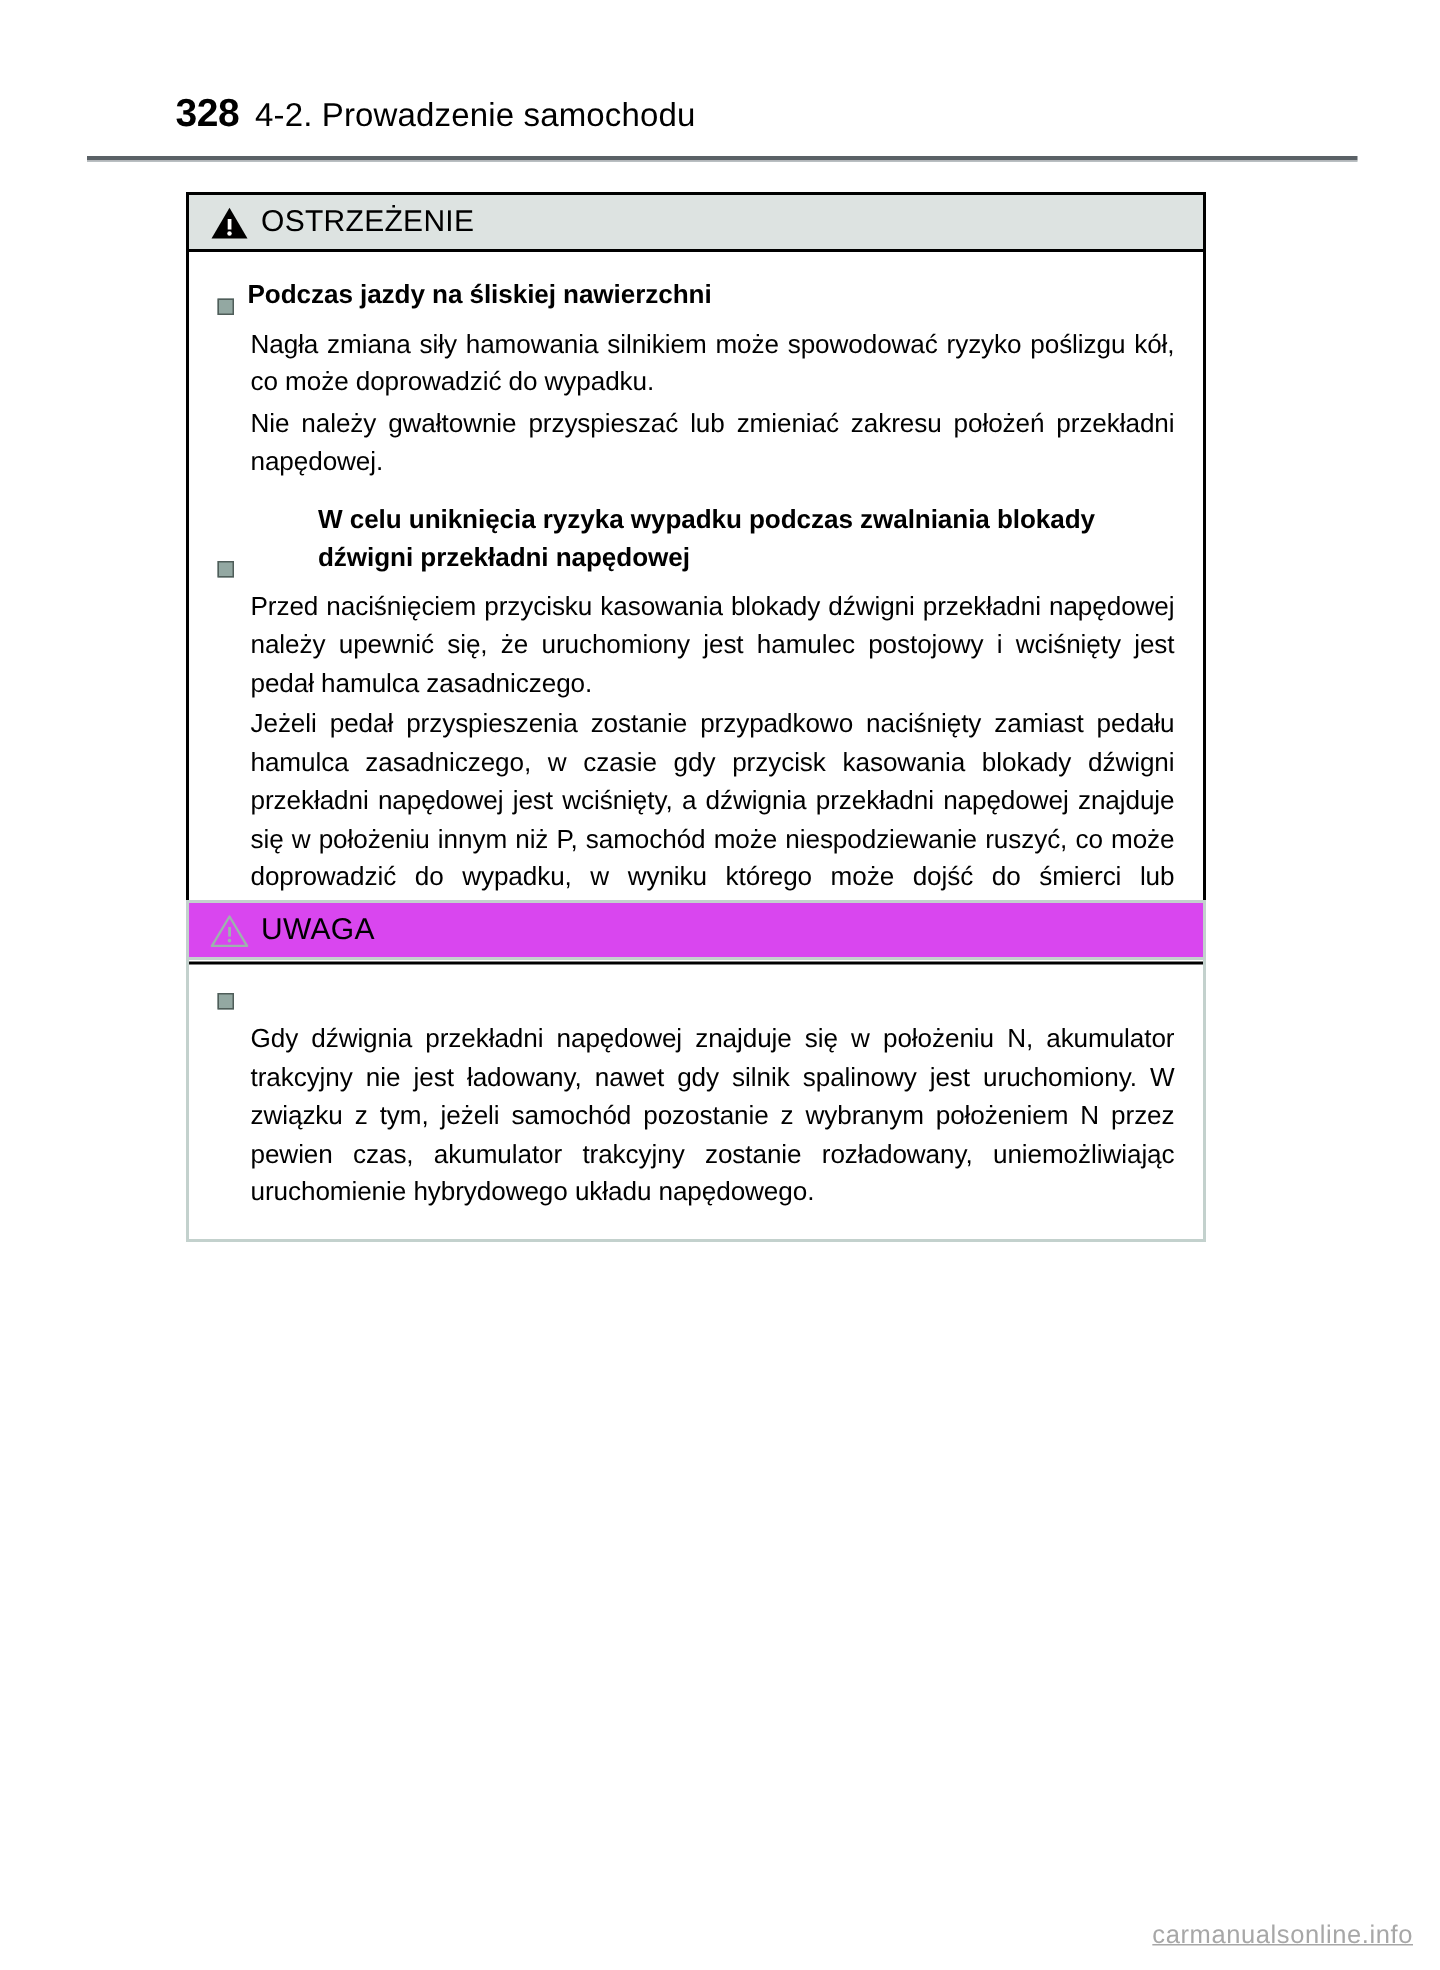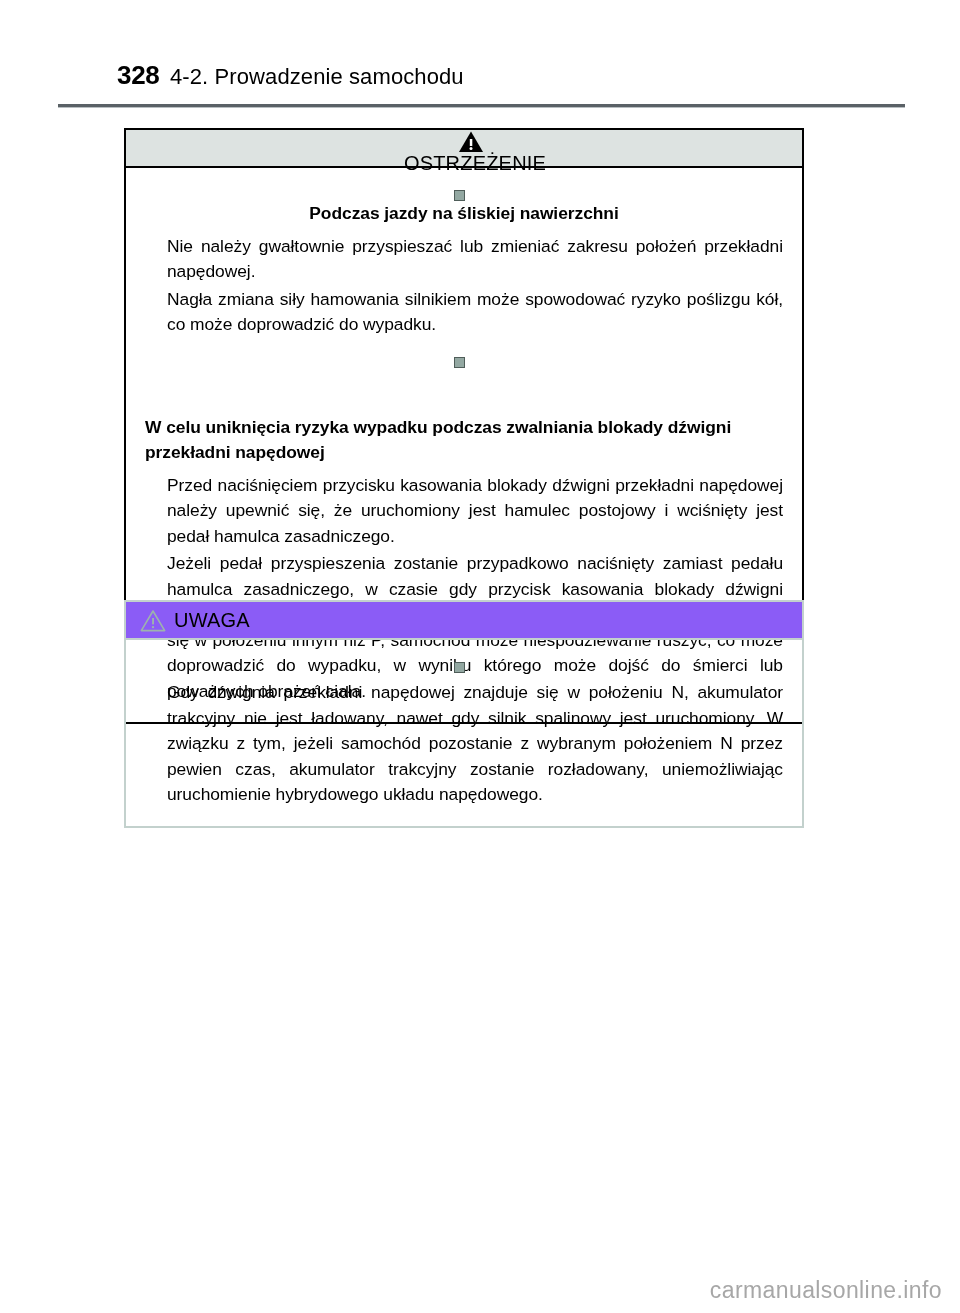--- a/index.html
+++ b/index.html
@@ -80,24 +80,23 @@
   .box-head {
     box-sizing: border-box;
     display: flex;
     align-items: center;
     height: 38px;
     padding-left: 14px;
   }
   .box-warning .box-head {
     background: #dde3e1;
     border-bottom: 2px solid #000000;
-    flex-direction: column;
   }
   .box-caution .box-head {
-    background: #8b5cf6;
+    background: #d946ef;
     border-bottom: 2px solid #c3d1cd;
   }
   .box-head-label {
     font-size: 20px;
     line-height: 20px;
     letter-spacing: 0.2px;
     margin-left: 8px;
   }
 
   .tri-icon {
@@ -107,23 +106,22 @@
     flex: 0 0 auto;
   }
 
   .box-body {
     padding: 12px 19px 16px 19px;
   }
 
   
   .sub-head {
     display: flex;
-    align-items: center;
+    align-items: flex-end;
     margin: 4px 0 7px 0;
-    flex-direction: column;
   }
   .sq-bullet {
     flex: 0 0 auto;
     width: 11px;
     height: 11px;
     margin-top: 6px;
     margin-right: 9px;
     background: #93a8a2;
     border: 1px solid #4f5d59;
     box-sizing: border-box;
@@ -148,24 +146,25 @@
   .gap-before {
     margin-top: 13px;
     gap: 47px;
   }
 
   
   .footer-watermark {
     position: absolute;
     right: 18px;
     bottom: 9px;
-    font-size: 23px;
+    font-size: 17px;
     color: #a7a7a7;
     letter-spacing: 0.4px;
     line-height: 28px;
+    text-decoration: underline;
   }
 </style>
 </head>
 <body>
 
 <div class="page-header">
   <div class="page-number">328</div>
   <div class="header-title">4-2. Prowadzenie samochodu</div>
 </div>
 <div class="header-rule"></div>
@@ -179,22 +178,22 @@
       <circle cx="13" cy="18.6" r="1.5" fill="#ffffff"></circle>
     </svg>
     <div class="box-head-label">OSTRZEŻENIE</div>
   </div>
   <div class="box-body">
 
     <div class="sub-head">
       <span class="sq-bullet"></span>
       <span class="sub-head-text">Podczas jazdy na śliskiej nawierzchni</span>
     </div>
+    <p class="para">Nagła zmiana siły hamowania silnikiem może spowodować ryzyko poślizgu kół, co może doprowadzić do wypadku.</p>
     <p class="para">Nie należy gwałtownie przyspieszać lub zmieniać zakresu położeń przekładni napędowej.</p>
-    <p class="para">Nagła zmiana siły hamowania silnikiem może spowodować ryzyko poślizgu kół, co może doprowadzić do wypadku.</p>
 
     <div class="sub-head gap-before">
       <span class="sq-bullet"></span>
       <span class="sub-head-text">W celu uniknięcia ryzyka wypadku podczas zwalniania blokady dźwigni przekładni napędowej</span>
     </div>
     <p class="para">Przed naciśnięciem przycisku kasowania blokady dźwigni przekładni napędowej należy upewnić się, że uruchomiony jest hamulec postojowy i wciśnięty jest pedał hamulca zasadniczego.</p>
     <p class="para gap-before">Jeżeli pedał przyspieszenia zostanie przypadkowo naciśnięty zamiast pedału hamulca zasadniczego, w czasie gdy przycisk kasowania blokady dźwigni przekładni napędowej jest wciśnięty, a dźwignia przekładni napędowej znajduje się w położeniu innym niż P, samochód może niespodziewanie ruszyć, co może doprowadzić do wypadku, w wyniku którego może dojść do śmierci lub poważnych obrażeń ciała.</p>
 
   </div>
 </div>

